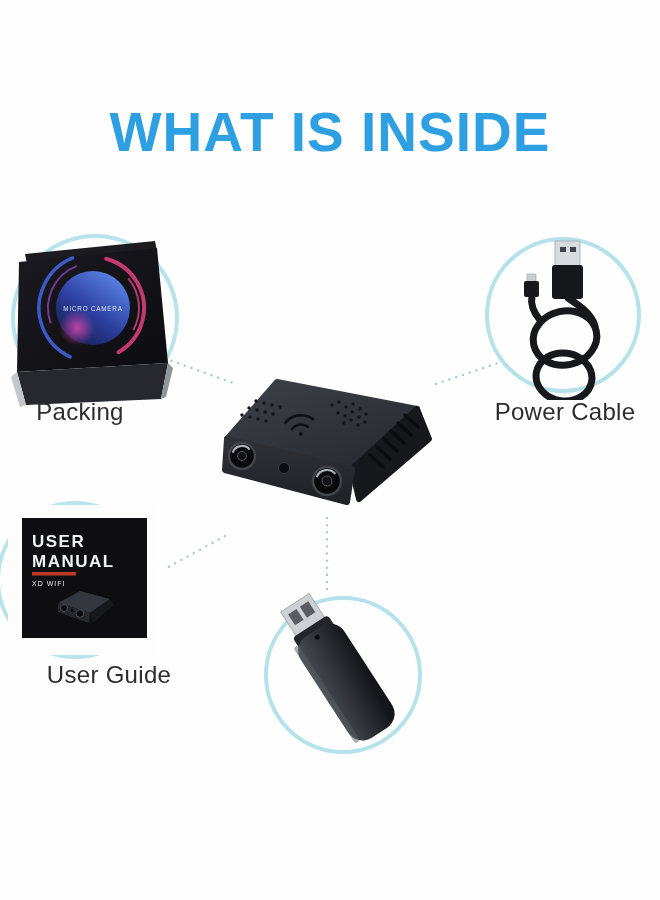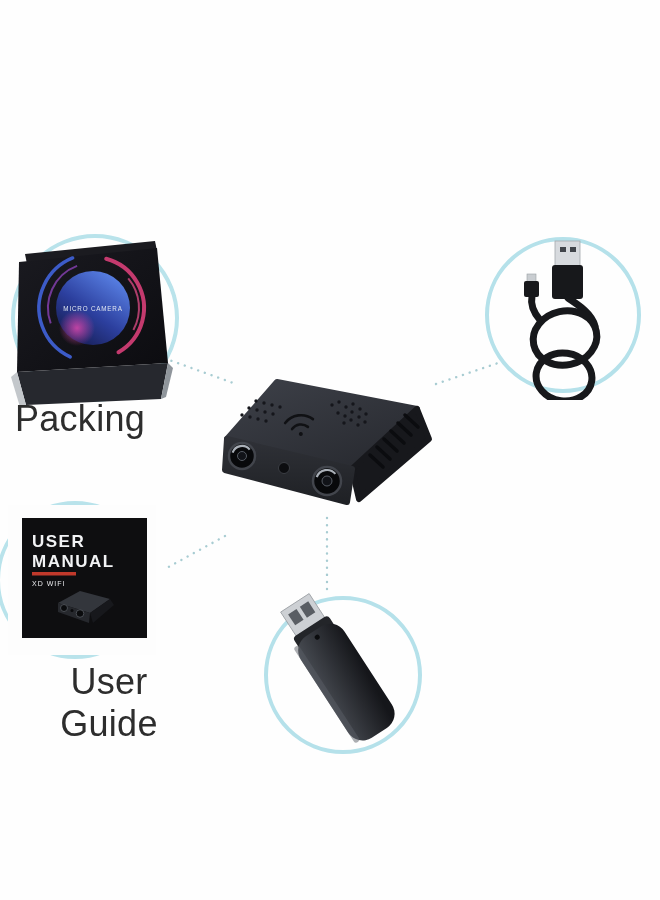--- a/index.html
+++ b/index.html
@@ -5,40 +5,41 @@
   html,body{margin:0;padding:0;background:#ffffff;}
   #stage{
     position:relative;width:660px;height:900px;background:#fefefe;
     overflow:hidden;font-family:"Liberation Sans",sans-serif;
   }
   .page-title{
     position:absolute;top:100px;left:0;width:660px;text-align:center;
     font-size:55px;font-weight:700;letter-spacing:1px;color:#2e9fe0;
   }
   .item-label{
-    position:absolute;text-align:center;font-size:36px;color:#2d2d2d;
+    position:absolute;text-align:center;font-size:24px;color:#2d2d2d;
     letter-spacing:0.3px;
   }
   .lbl-packing{left:0;top:398px;width:160px;}
   .lbl-power{left:480px;top:398px;width:170px;}
   .lbl-guide{left:5px;top:661px;width:160px;margin-left:24px;}
   .lbl-card{left:245px;top:754px;width:180px;}
   svg{position:absolute;display:block;}
   .svg-packing{left:5px;top:220px;}
   .svg-cable{left:478px;top:228px;}
   .svg-camera{left:212px;top:371px;}
   .svg-guide{left:-6px;top:499px;}
   .svg-card{left:255px;top:585px;}
   .svg-connectors{left:0;top:0;pointer-events:none;}
 </style>
 </head>
 <body>
 
 <div id="stage">
 
+  <div class="page-title">WHAT IS INSIDE</div>
 
   <svg class="svg-connectors" width="660" height="900" viewBox="0 0 660 900">
     <g stroke="#a8ccd2" stroke-width="2.4" stroke-linecap="round" stroke-dasharray="0.1 7" fill="none">
       <path d="M158,356 L236,384"></path>
       <path d="M436,384 L501,362"></path>
       <path d="M327,518 L327,592"></path>
       <path d="M225,536 L163,570"></path>
     </g>
   </svg>
 
@@ -88,20 +89,21 @@
       <rect x="49" y="46" width="9" height="8" fill="#c9cdd1" stroke="#9aa0a5" stroke-width="0.6"></rect>
       <rect x="46" y="53" width="15" height="16" rx="2" fill="#17181b"></rect>
       <g stroke="#17181b" stroke-width="7" fill="none" stroke-linecap="round">
         <path d="M 90,70 C 102,78 114,86 117,98"></path>
         <path d="M 54,68 C 52,78 56,85 62,92"></path>
         <ellipse cx="87" cy="110" rx="32" ry="27" transform="rotate(-12 87 110)"></ellipse>
         <ellipse cx="86" cy="149" rx="28" ry="24" transform="rotate(8 86 149)"></ellipse>
       </g>
     </g>
   </svg>
+  <div class="item-label lbl-power">Power Cable</div>
 
   <svg class="svg-camera" width="222" height="150" viewBox="0 0 222 150">
     <defs>
       <linearGradient id="camTop" x1="0" y1="0" x2="0.8" y2="1">
         <stop offset="0" stop-color="#3d4048"></stop>
           <stop offset="1" stop-color="#282a30"></stop>
       </linearGradient>
       <linearGradient id="camFront" x1="0" y1="0" x2="0" y2="1">
         <stop offset="0" stop-color="#2f3137"></stop>
           <stop offset="1" stop-color="#1f2125"></stop>

